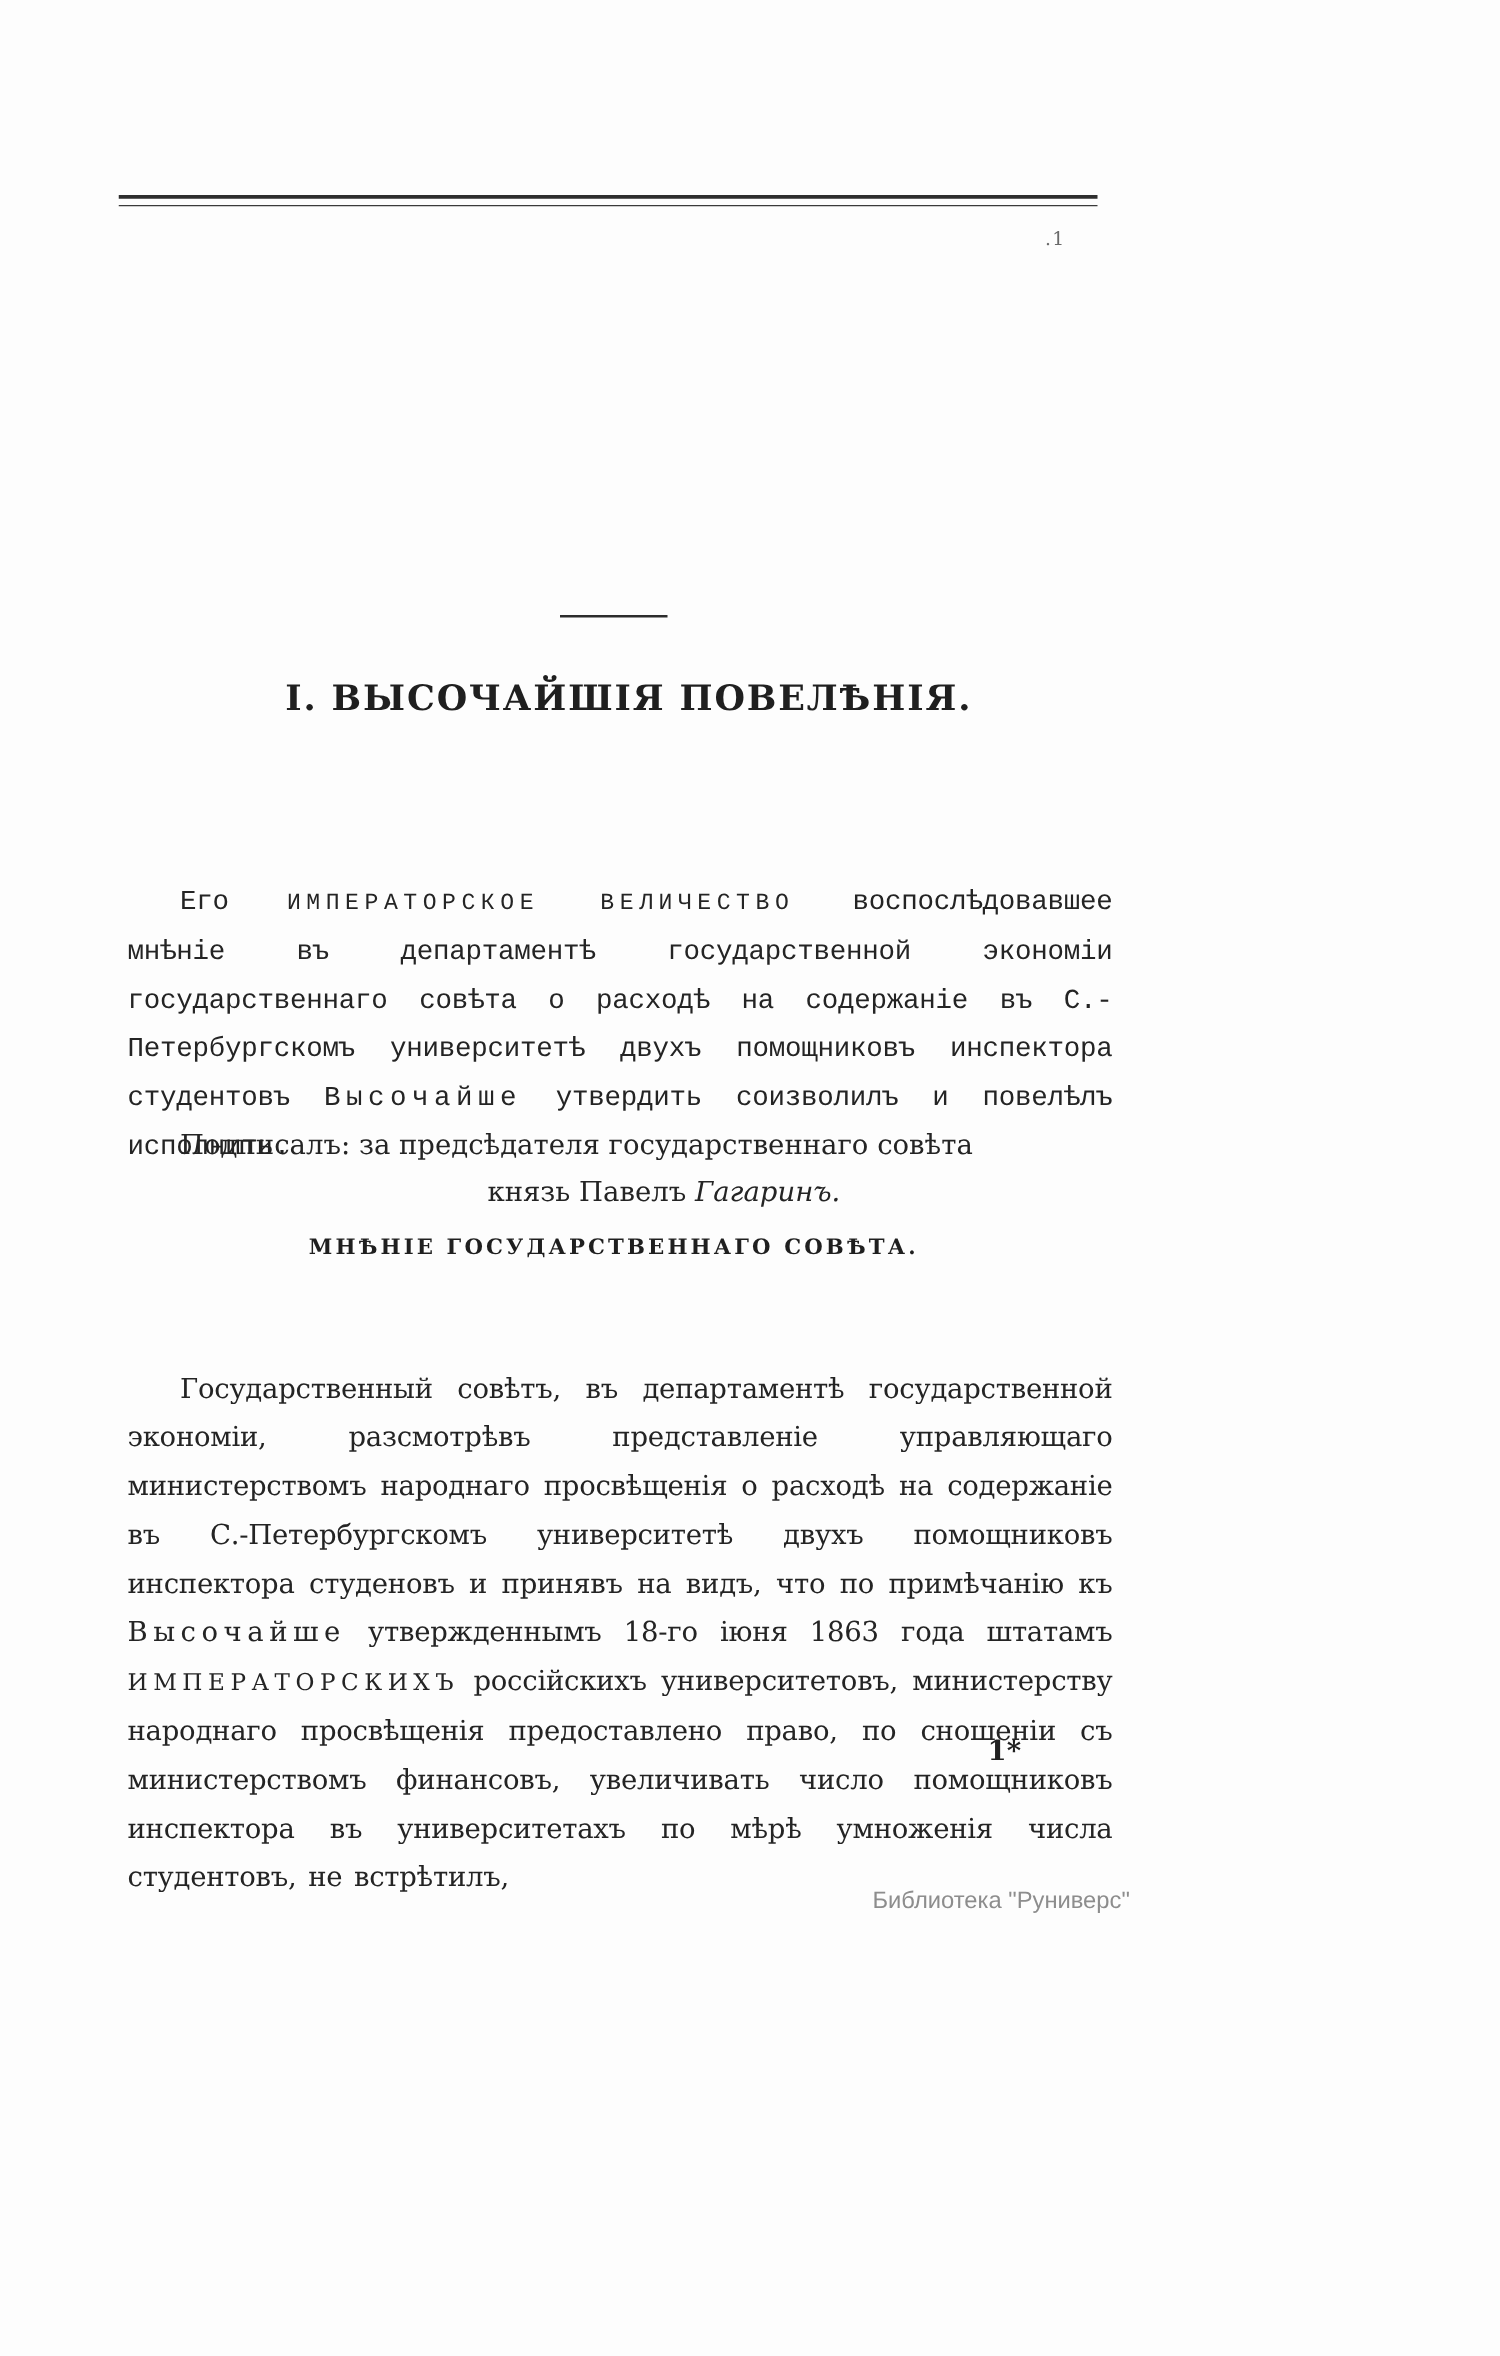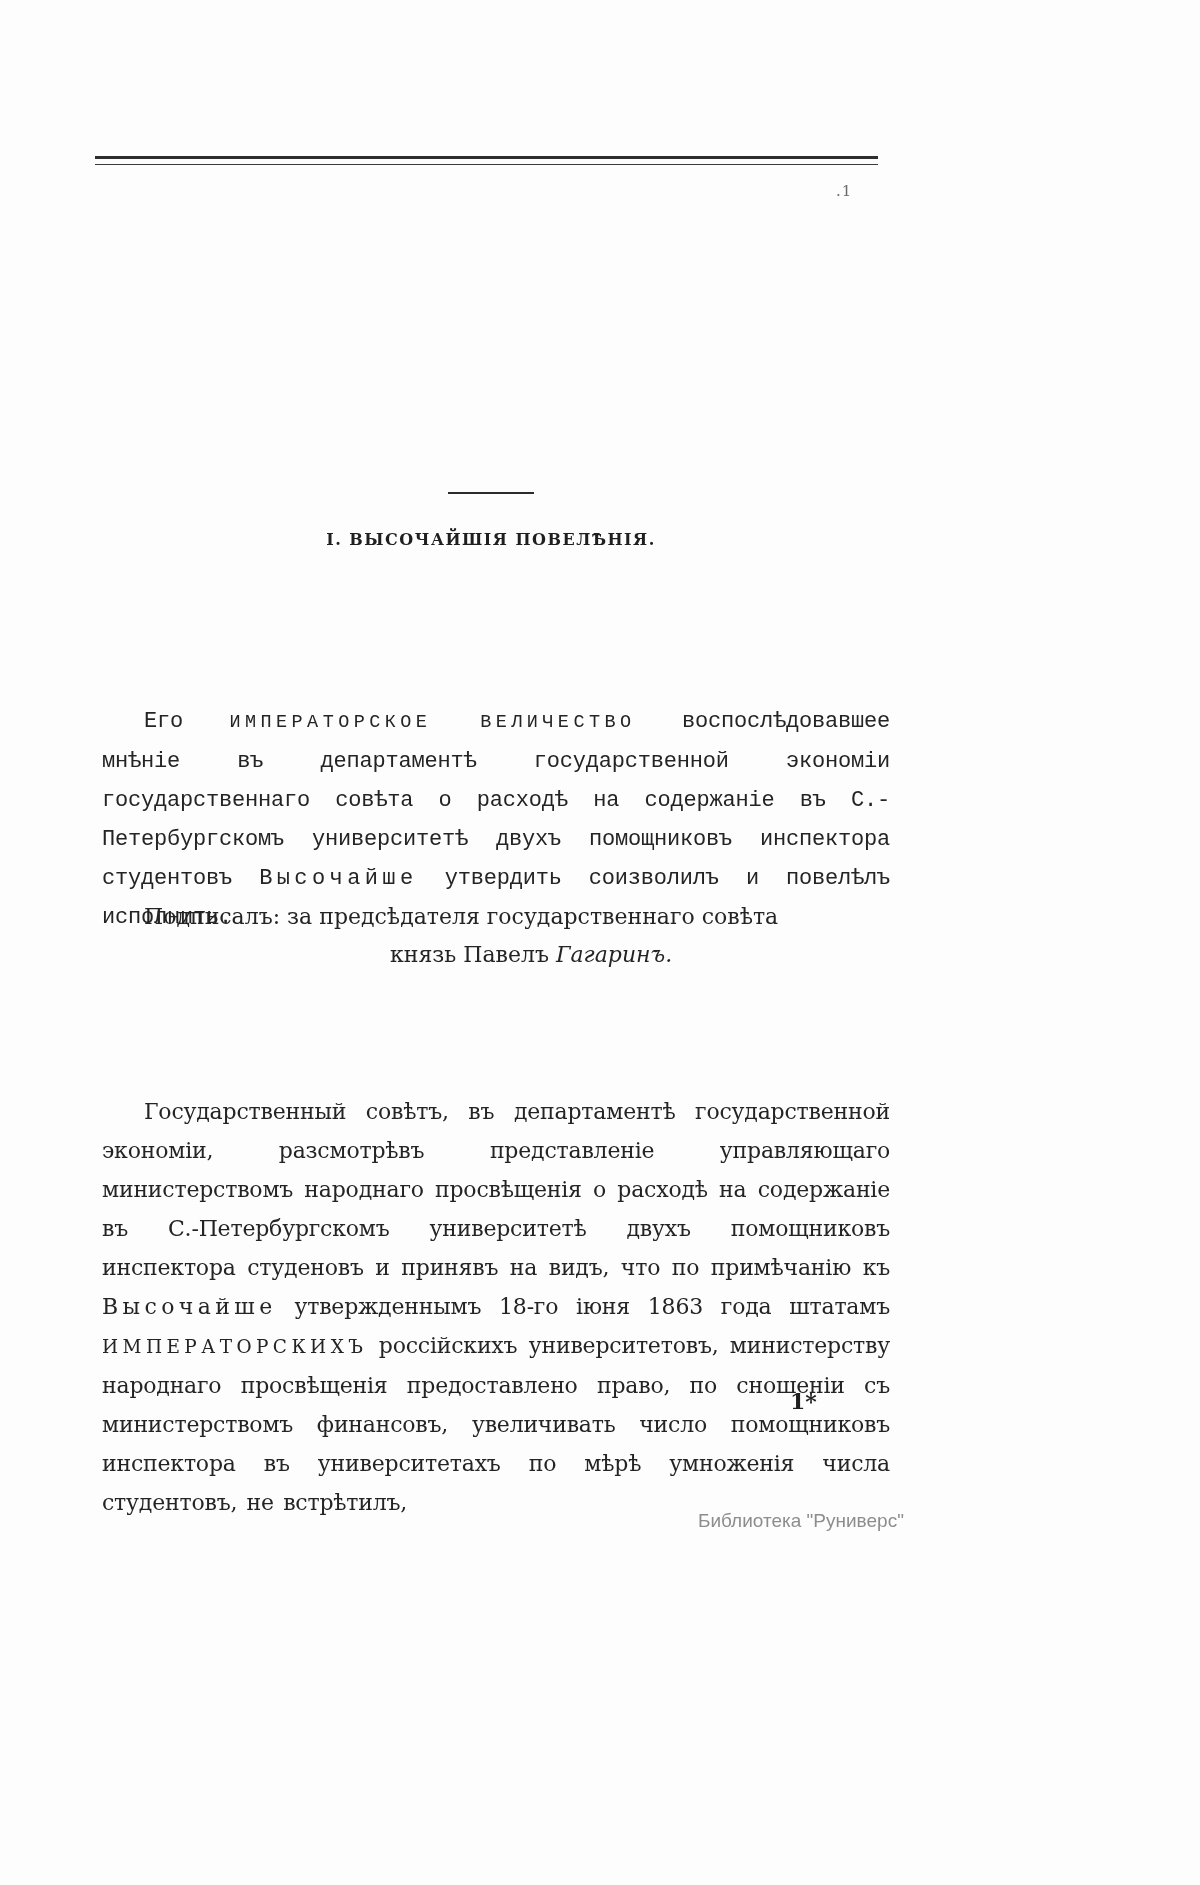--- a/index.html
+++ b/index.html
@@ -26,22 +26,22 @@
     color: #1f1f1f; white-space: nowrap;
   }
   .title-divider {
     position: absolute; left: 100px; top: 492px; width: 782px;
   }
   .title-divider .dash {
     width: 86px; height: 2px; background: #2c2c2c; margin: 0 auto;
   }
   .section-heading {
     position: absolute; left: 100px; top: 530px; width: 782px;
-    margin: 0; text-align: center;
-    font-size: 16px; font-weight: bold; letter-spacing: 1.5px;
+    margin: 12px; text-align: center;
+    font-size: 28px; font-weight: bold; letter-spacing: 1.5px;
     color: #1f1f1f; white-space: nowrap;
   }
   .body-para {
     position: absolute; left: 102px; width: 788px; margin: 0;
     font-size: 22px; line-height: 39px;
     text-align: justify; text-indent: 42px;
     letter-spacing: -0.2px; word-spacing: 2.5px;
     color: #242424;
   }
   .para-decree-intro { top: 584px; }
@@ -95,20 +95,21 @@
   <h2 class="section-heading">І. ВЫСОЧАЙШІЯ ПОВЕЛѢНІЯ.</h2>
 
 
   <p class="body-para para-decree-body"><span class="seg-n">Его </span><span class="seg-sc">Императорское Величество</span><span class="seg-n"> воспослѣдовавшее мнѣніе въ департаментѣ государственной экономіи государственнаго совѣта о расходѣ на содержаніе въ С.-Петербургскомъ университетѣ двухъ помощниковъ инспектора студентовъ </span><span class="seg-sp">Высочайше</span><span class="seg-n"> утвердить соизволилъ и повелѣлъ исполнить.</span></p>
 
   <div class="signature-block">
     <div class="sig-line1">Подписалъ: за предсѣдателя государственнаго совѣта</div>
     <div class="sig-line2"><span class="seg-n">князь Павелъ </span><span class="seg-i">Гагаринъ.</span></div>
   </div>
 
+  <h3 class="subsection-heading">МНѢНІЕ ГОСУДАРСТВЕННАГО СОВѢТА.</h3>
 
   <p class="body-para para-opinion"><span class="seg-n">Государственный совѣтъ, въ департаментѣ государственной экономіи, разсмотрѣвъ представленіе управляющаго министерствомъ народнаго просвѣщенія о расходѣ на содержаніе въ С.-Петербургскомъ университетѣ двухъ помощниковъ инспектора студеновъ и принявъ на видъ, что по примѣчанію къ </span><span class="seg-sp">Высочайше</span><span class="seg-n"> утвержденнымъ 18-го іюня 1863 года штатамъ </span><span class="seg-sc">Императорскихъ</span><span class="seg-n"> россійскихъ университетовъ, министерству народнаго просвѣщенія предоставлено право, по сношеніи съ министерствомъ финансовъ, увеличивать число помощниковъ инспектора въ университетахъ по мѣрѣ умноженія числа студентовъ, не встрѣтилъ,</span></p>
 
   <div class="page-number">1*</div>
 
   <div class="watermark">Библиотека "Руниверс"</div>
 
 </div>
 
 </body></html>

